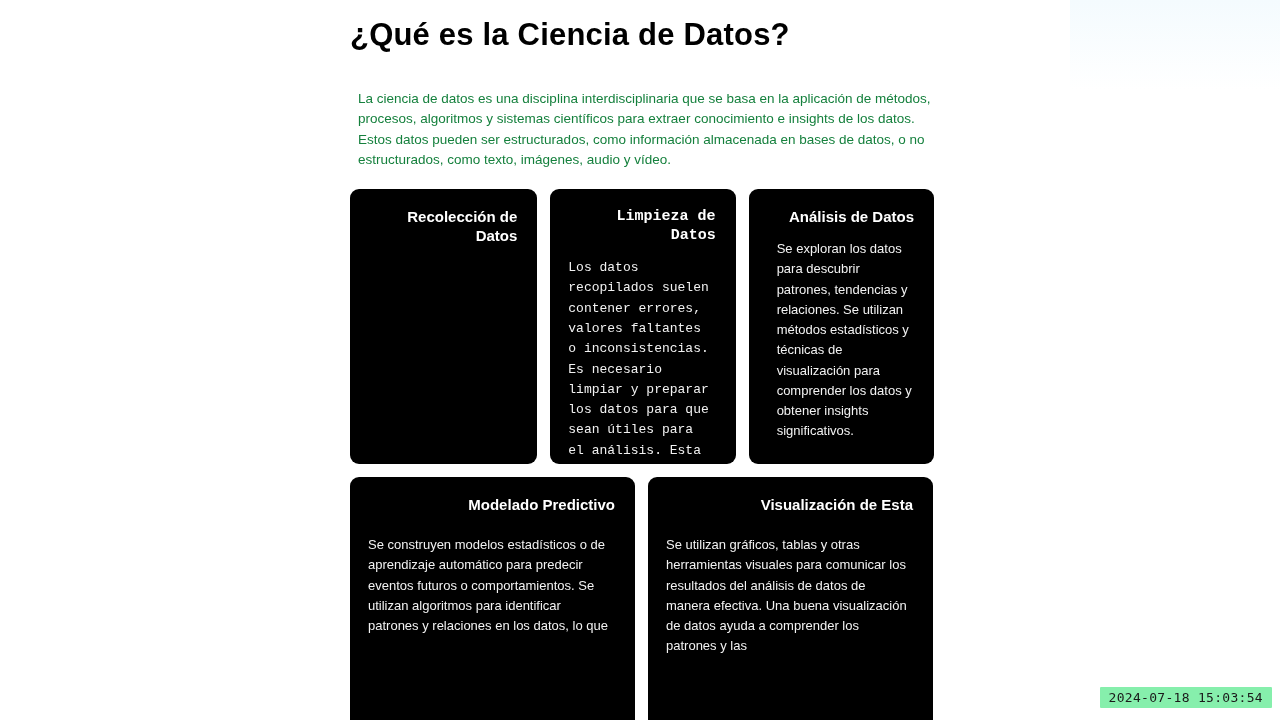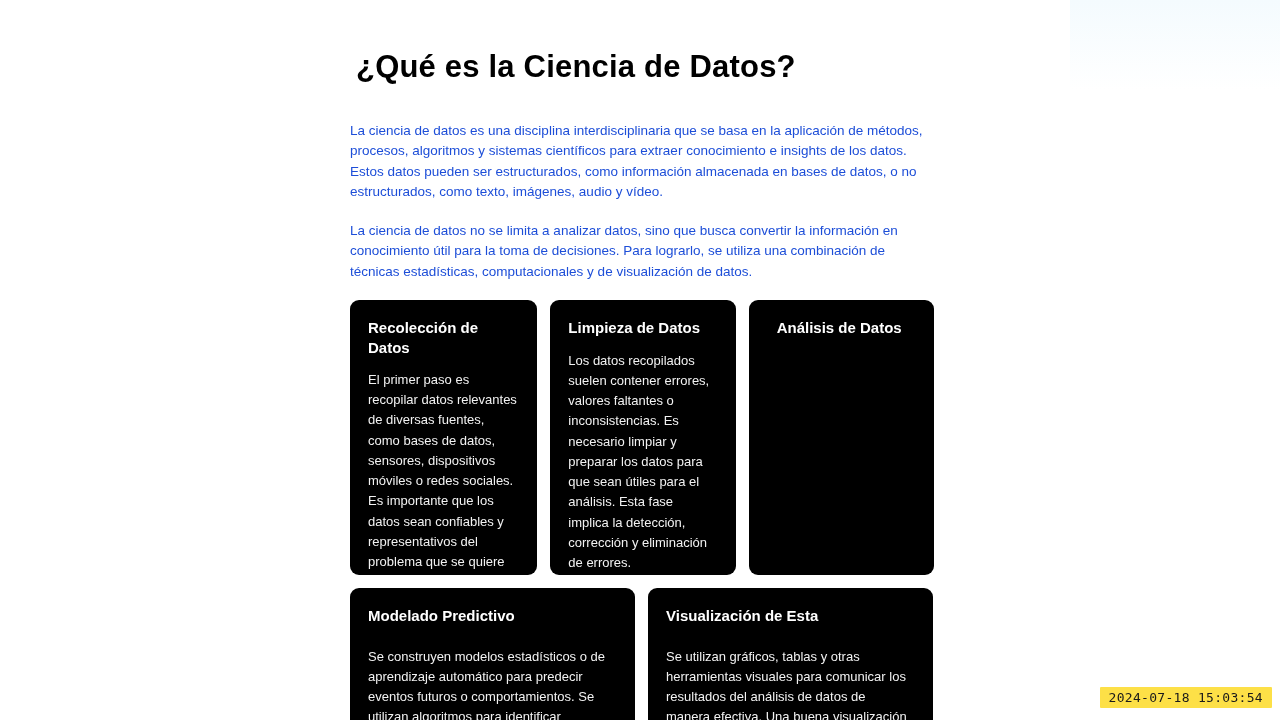--- a/index.html
+++ b/index.html
@@ -29,34 +29,34 @@
     left: 350px;
     top: 0;
     width: 584px;
   }
 
   .page-title {
     font-size: 31px;
     font-weight: 700;
     color: #000000;
     letter-spacing: 0.2px;
-    margin: 6px;
-    padding-top: 42px;
+    margin: 0;
+    padding-top: 16px;
     line-height: 1.25;
   }
 
   .intro {
     margin-top: 34px;
   }
 
   .intro p {
-    margin: 0 0 18px 0;
+    margin: 0 0 18px 8px;
     font-size: 13.5px;
     line-height: 1.52;
-    color: #1d4ed8;
+    color: #15803d;
   }
 
   .cards-row {
     display: flex;
     gap: 13px;
     margin-top: 10px;
   }
 
   .card {
     background: #000000;
@@ -64,38 +64,39 @@
     border-radius: 9px;
     padding: 18px 20px 18px 18px;
     box-sizing: border-box;
     overflow: hidden;
   }
 
   .row1 .card {
     height: 275px;
   }
   .row1 .card.c1 { width: 188px; }
-  .row1 .card.c2 { width: 186px; }
+  .row1 .card.c2 { width: 186px; font-family: Liberation Mono, monospace; }
   .row1 .card.c3 { width: 186px; padding-left: 28px; }
 
   .row2 {
     margin-top: 13px;
   }
   .row2 .card {
     height: 290px;
   }
   .row2 .card.c4 { width: 285px; }
   .row2 .card.c5 { width: 285px; }
 
   .card-title {
     font-size: 15px;
     font-weight: 700;
     line-height: 1.28;
     margin: 0 0 13px 0;
     color: #ffffff;
+    text-align: right;
   }
 
   .card-body {
     font-size: 13px;
     line-height: 1.56;
     margin: 0;
     color: #f2f2f2;
   }
 
   .row2 .card-title {
@@ -109,21 +110,21 @@
     width: 210px;
     height: 90px;
     background: linear-gradient(180deg, #f4fbfe 0%, #ffffff 100%);
     pointer-events: none;
   }
 
   .timestamp {
     position: absolute;
     right: 8px;
     bottom: 12px;
-    background: #fde047;
+    background: #86efac;
     color: #1a1a1a;
     font-family: "DejaVu Sans Mono", monospace;
     font-size: 13px;
     padding: 3px 9px;
     letter-spacing: 0.3px;
     border-radius: 1px;
   }
 </style>
 </head>
 <body>
@@ -131,34 +132,33 @@
 <div class="page">
 
   <div class="top-right-glow"></div>
 
   <div class="content">
 
     <h1 class="page-title">¿Qué es la Ciencia de Datos?</h1>
 
     <div class="intro">
       <p>La ciencia de datos es una disciplina interdisciplinaria que se basa en la aplicación de métodos, procesos, algoritmos y sistemas científicos para extraer conocimiento e insights de los datos. Estos datos pueden ser estructurados, como información almacenada en bases de datos, o no estructurados, como texto, imágenes, audio y vídeo.</p>
-      <p>La ciencia de datos no se limita a analizar datos, sino que busca convertir la información en conocimiento útil para la toma de decisiones. Para lograrlo, se utiliza una combinación de técnicas estadísticas, computacionales y de visualización de datos.</p>
     </div>
 
     <div class="cards-row row1">
       <div class="card c1">
         <h2 class="card-title">Recolección de Datos</h2>
-        <p class="card-body">El primer paso es recopilar datos relevantes de diversas fuentes, como bases de datos, sensores, dispositivos móviles o redes sociales. Es importante que los datos sean confiables y representativos del problema que se quiere</p>
       </div>
       <div class="card c2">
         <h2 class="card-title">Limpieza de Datos</h2>
         <p class="card-body">Los datos recopilados suelen contener errores, valores faltantes o inconsistencias. Es necesario limpiar y preparar los datos para que sean útiles para el análisis. Esta fase implica la detección, corrección y eliminación de errores.</p>
       </div>
       <div class="card c3">
         <h2 class="card-title">Análisis de Datos</h2>
+        <p class="card-body">Se exploran los datos para descubrir patrones, tendencias y relaciones. Se utilizan métodos estadísticos y técnicas de visualización para comprender los datos y obtener insights significativos.</p>
       </div>
     </div>
 
     <div class="cards-row row2">
       <div class="card c4">
         <h2 class="card-title">Modelado Predictivo</h2>
         <p class="card-body">Se construyen modelos estadísticos o de aprendizaje automático para predecir eventos futuros o comportamientos. Se utilizan algoritmos para identificar patrones y relaciones en los datos, lo que</p>
       </div>
       <div class="card c5">
         <h2 class="card-title">Visualización de Esta</h2>

